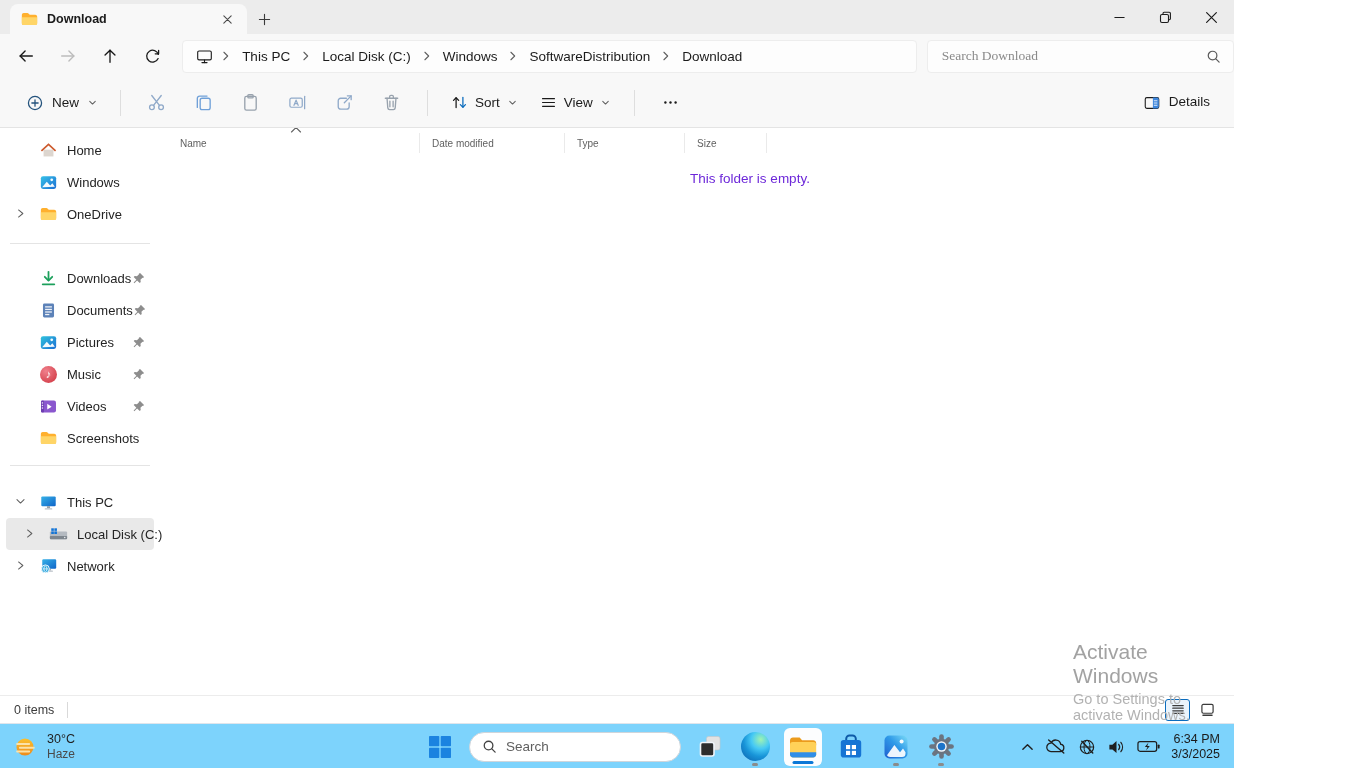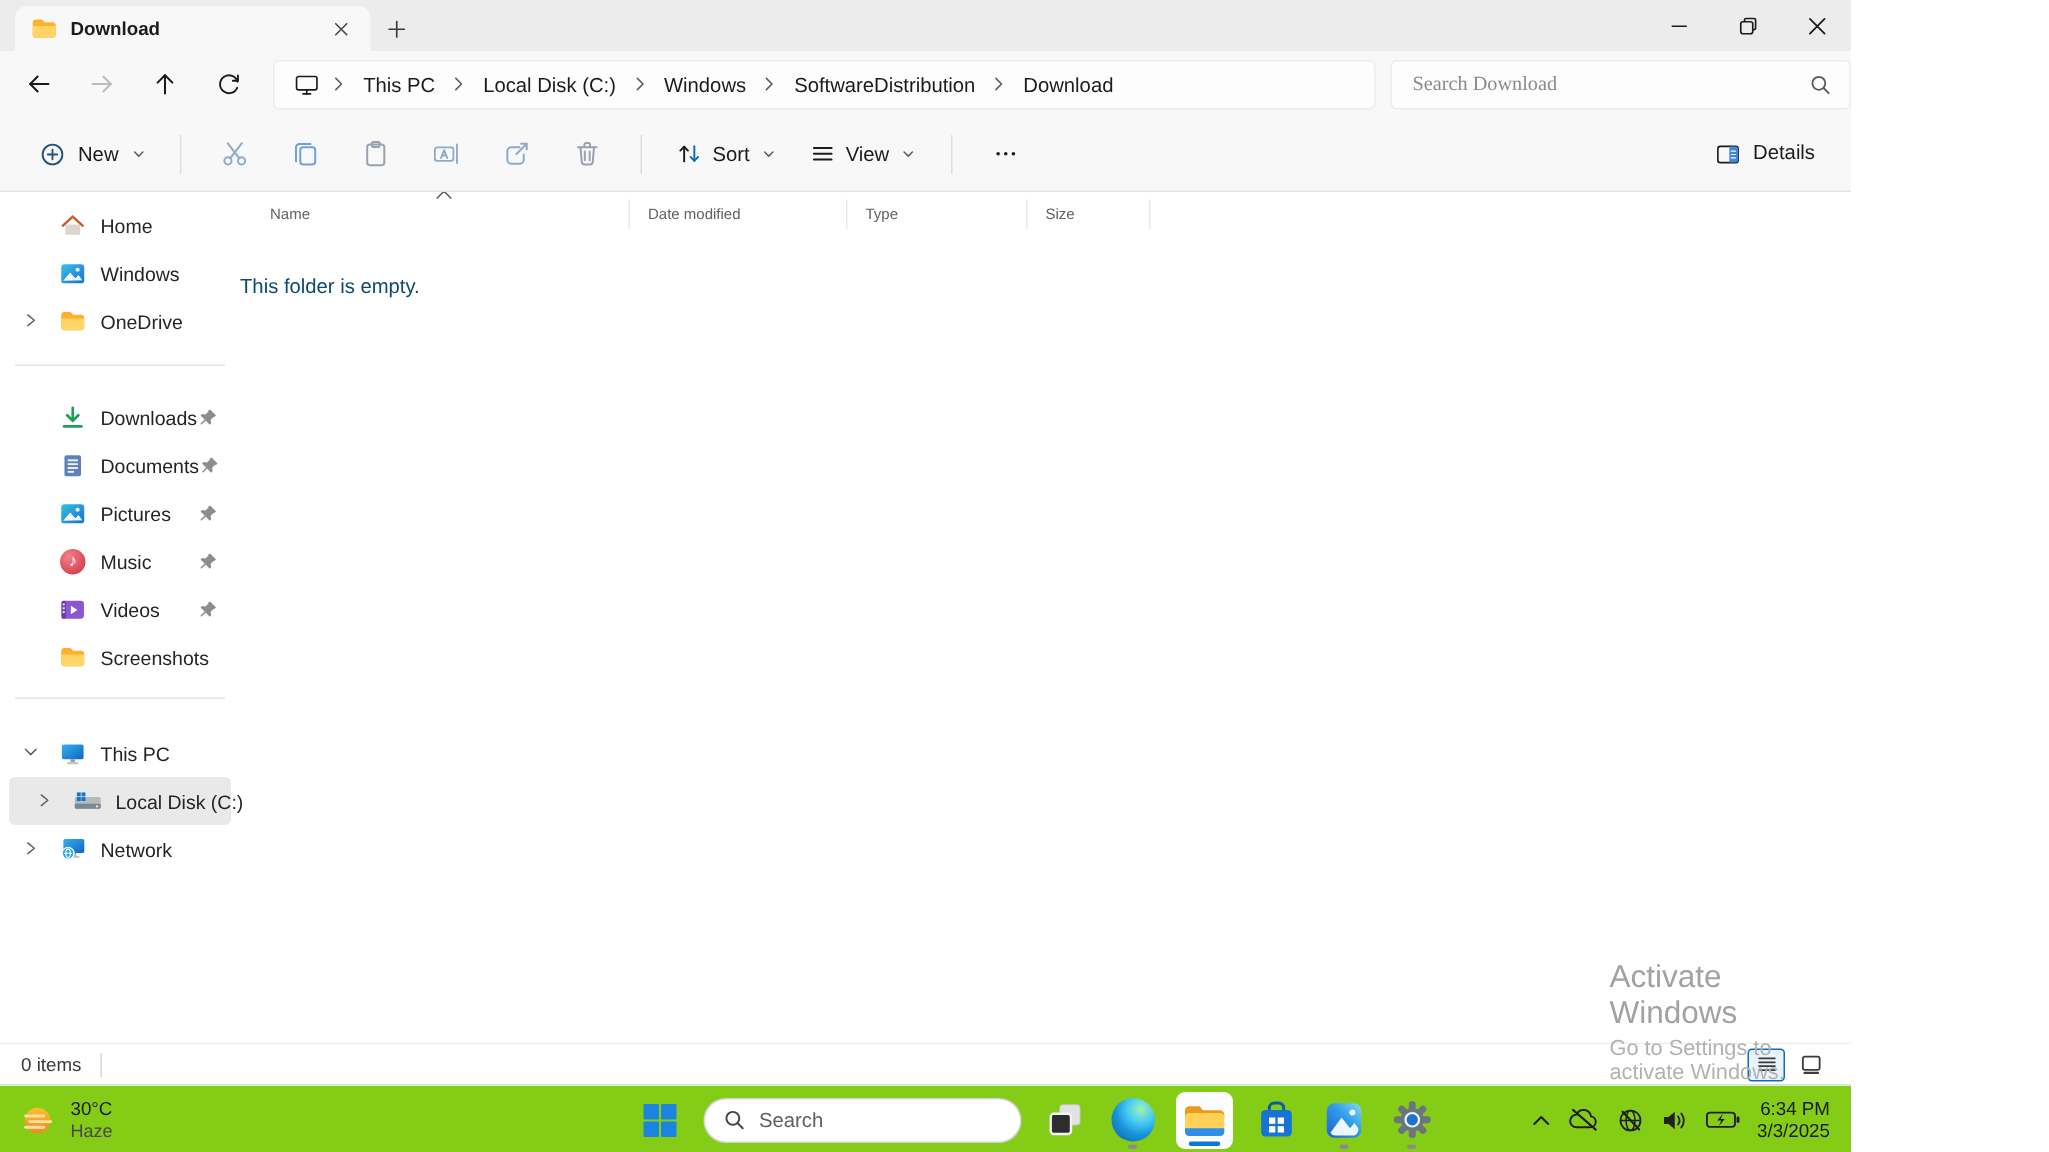--- a/index.html
+++ b/index.html
@@ -55,36 +55,36 @@
   .side-divider.second { margin:11px 10px 20px 10px; }
 
   .filearea { flex:1; position:relative; }
   .colheaders { display:flex; align-items:center; height:26px; margin:2px 0 0 8px; position:relative; font-size:10px; color:#616161; }
   .col { height:20px; display:flex; align-items:center; padding-left:12px; border-right:1px solid #eaeaea; }
   .col-name { width:252px; }
   .col-date { width:145px; }
   .col-type { width:120px; }
   .col-size { width:82px; }
   .sort-caret { position:absolute; left:122px; top:-4px; }
-  .empty-msg { margin-top:27px; width:1180px; text-align:left; font-size:13.5px; color:#0c4a6e; }
+  .empty-msg { margin-top:15px; width:1180px; text-align:center; font-size:13.5px; color:#6d28d9; }
 
   .watermark { position:absolute; left:1073px; top:640px; pointer-events:none; }
   .wm-title { font-size:21px; color:#a2a2a2; }
   .wm-sub { font-size:14.5px; color:#b2b2b2; margin-top:3px; }
 
   
   .statusbar { height:28px; flex:none; background:#fff; border-top:1px solid #ececec; display:flex; align-items:center; padding:0 14px; }
   .status-count { font-size:12.5px; color:#3b3b3b; }
   .status-sep { width:1px; height:16px; background:#d9d9d9; margin-left:13px; }
   .view-toggles { margin-left:auto; display:flex; gap:5px; align-items:center; }
   .vt-btn { width:25px; height:22px; border-radius:3px; display:flex; align-items:center; justify-content:center; border:1px solid transparent; }
   .vt-btn.active { border:1px solid #0b6cbd; background:#eaf3fb; }
 
   
-  .taskbar { position:absolute; left:0; right:0; bottom:0; height:45px; background:#84cc16; border-top:1px solid #dfe5ec;margin-top:33px; }
+  .taskbar { position:absolute; left:0; right:0; bottom:0; height:45px; background:#7dd3fc; border-top:1px solid #dfe5ec;margin-top:33px; }
   .tk-weather { position:absolute; left:12px; top:0; height:45px; display:flex; align-items:center; gap:9px; }
   .tk-w-temp { font-size:12.5px; color:#1f1f1f; }
   .tk-w-cond { font-size:12px; color:#4a4a4a; margin-top:1px; }
   .tk-center { position:absolute; left:424px; top:0; height:45px; display:flex; align-items:center; gap:13px; }
   .tk-btn { position:relative; height:45px; display:flex; align-items:center; justify-content:center; width:32px; }
   .tk-search { width:212px; height:30px; background:#fff; border:1px solid #cfd5db; border-radius:16px; display:flex; align-items:center; padding:0 12px; gap:9px; }
   .tk-search-label { font-size:13.5px; color:#5f5f5f; }
   .run-dot { position:absolute; bottom:3px; left:50%; transform:translateX(-50%); width:6px; height:3px; border-radius:2px; background:#8b8b8b; }
   .tk-explorer-plate { width:38px; height:38px; background:#fcfdfe; border-radius:6px; display:flex; align-items:center; justify-content:center; position:relative; }
   .active-bar { position:absolute; bottom:2px; left:50%; transform:translateX(-50%); width:21px; height:3px; border-radius:2px; background:#0b78d7; }

